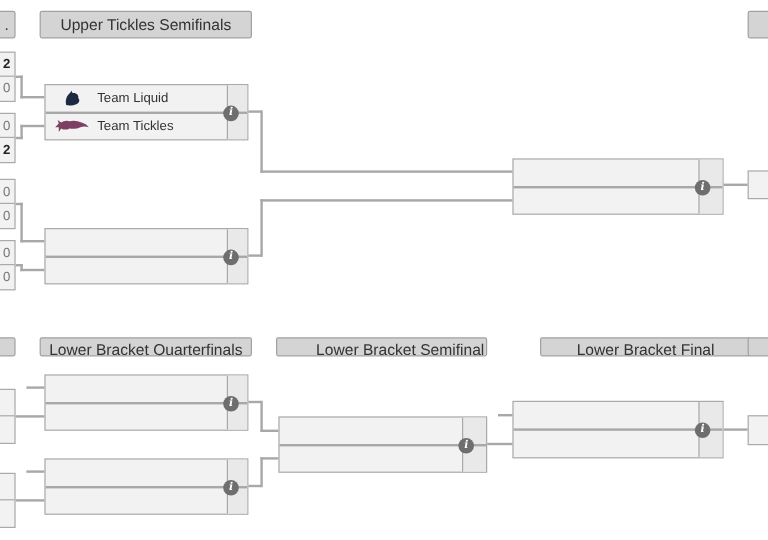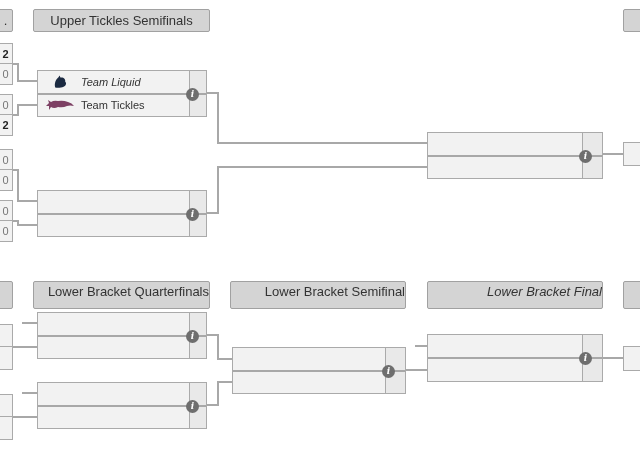--- a/index.html
+++ b/index.html
@@ -3,29 +3,29 @@
 <meta charset="utf-8">
 <style>
   html,body{margin:0;padding:0;background:#fff;}
   #screen{position:relative;width:640px;height:450px;background:#ffffff;overflow:hidden;
           font-family:"Liberation Sans",sans-serif;}
 
   
   .hdr{position:absolute;height:23px;box-sizing:border-box;background:#d4d4d4;
        border:1px solid #a1a1a1;border-radius:2px;color:#333;font-size:13px;
        line-height:21px;text-align:center;white-space:nowrap;overflow:hidden;}
-  .hdr.short{height:28px;line-height:20px;text-align:right;}
+  .hdr.short{height:16px;line-height:20px;}
 
   
   .match{position:absolute;box-sizing:border-box;background:#f2f2f2;border:1px solid #aaaaaa;}
   .scorecol{position:absolute;top:0;bottom:0;right:0;width:16px;background:#e9e9e9;
             border-left:1px solid #aaaaaa;}
   .scorecol.wide{width:19px;}
   .row{position:relative;height:21.5px;display:flex;align-items:center;}
-  .row.top{border-bottom:2px solid #a8a8a8;font-style:italic;}
+  .row.top{border-bottom:2px solid #a8a8a8;}
   .logoslot{width:43px;display:flex;align-items:center;justify-content:center;flex:none;}
   .tname{font-size:11px;color:#333;white-space:nowrap;}
 
   
   .info{position:absolute;width:13px;height:13px;border-radius:50%;background:#6e6e6e;
         color:#fff;font-size:9px;font-weight:bold;font-style:italic;
         font-family:"DejaVu Serif",serif;text-align:center;line-height:13px;z-index:3;}
 
   
   .stub{position:absolute;left:-2px;width:15px;box-sizing:border-box;background:#f2f2f2;
@@ -108,21 +108,21 @@
         <span class="tname"></span>
       </div>
     <div class="info" style="left:151px;top:17px;">i</div>
   </div>
 
   <div class="plainbox" style="left:623px;top:142px;width:25px;height:24px;"></div>
 
   <div class="hdr short" style="left:-2px;top:281px;width:15px;"></div>
   <div class="hdr short" style="left:33px;top:281px;width:177px;">Lower Bracket Quarterfinals</div>
   <div class="hdr short" style="left:230px;top:281px;width:176px;padding-left:31px;">Lower Bracket Semifinal</div>
-  <div class="hdr short" style="left:427px;top:281px;width:176px;font-style:italic;">Lower Bracket Final</div>
+  <div class="hdr short" style="left:450px;top:281px;width:176px;">Lower Bracket Final</div>
   <div class="hdr short" style="left:623px;top:281px;width:25px;"></div>
 
   <div class="stub" style="top:324px;height:46px;">
     <div class="cell top"></div>
     <div class="cell"></div>
   </div>
   <div class="stub" style="top:394px;height:46px;">
     <div class="cell top"></div>
     <div class="cell"></div>
   </div>

